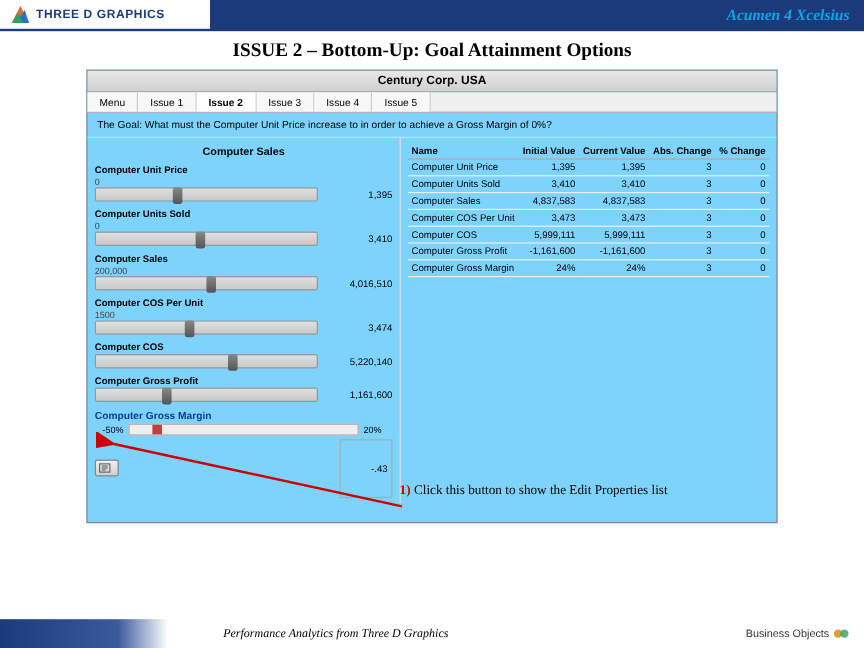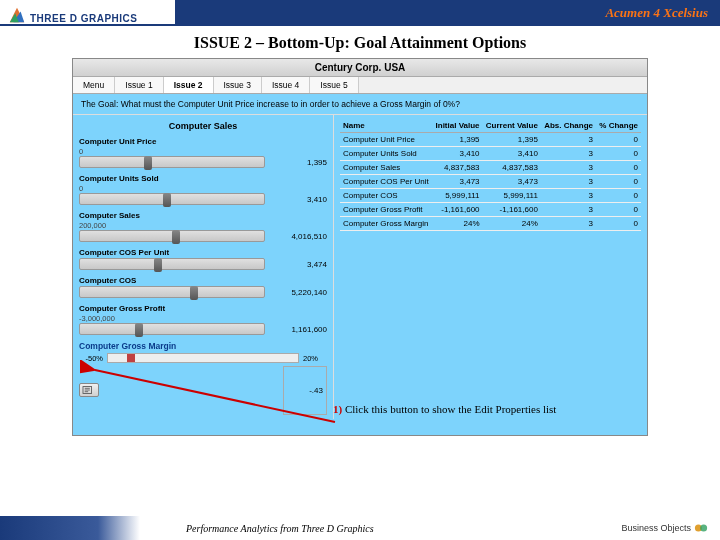--- a/index.html
+++ b/index.html
@@ -1,23 +1,23 @@
 <!DOCTYPE html>
 <html><head>
 <meta charset="utf-8">
 <style>
   * { box-sizing: border-box; margin: 0; padding: 0; }
   body { width: 720px; height: 540px; font-family: Arial, sans-serif; background: #fff; position: relative; overflow: hidden; }
   
   .header-bar { height: 26px; display: flex; align-items: center; }
-  .logo-area { width: 175px; height: 26px; display: flex; align-items: flex-end; padding-left: 8px; gap: 4px; border-bottom: 2px solid #1a3a7a; }
+  .logo-area { width: 175px; height: 26px; display: flex; align-items: center; padding-left: 8px; gap: 4px; border-bottom: 2px solid #1a3a7a; }
   .logo-icon { width: 18px; height: 18px; }
   .logo-text { font-size: 10px; font-weight: bold; color: #1a3a7a; letter-spacing: 0.5px; }
   .header-blue { flex: 1; height: 26px; background: #1a3a7a; display: flex; align-items: center; justify-content: flex-end; padding-right: 12px; }
-  .product-name { color: #f97316; font-weight: bold; font-style: italic; font-size: 13px; font-family: "Times New Roman", serif; }
+  .product-name { color: #0ea5e9; font-weight: bold; font-style: italic; font-size: 13px; font-family: "Times New Roman", serif; }
   
   .slide-title { text-align: center; font-weight: bold; font-size: 16px; margin: 8px 0 6px; font-family: "Times New Roman", serif; }
   
   .app-window { margin: 0 72px; border: 1px solid #888; background: #7dd3fc; font-size: 8.5px; height: 378px; position: relative; }
   .app-title { background: linear-gradient(#e8e8e8,#d0d0d0); text-align: center; font-weight: bold; font-size: 10px; padding: 3px 0; border-bottom: 1px solid #aaa; }
   .tabs { display: flex; background: #f0f0f0; border-bottom: 1px solid #aaa; }
   .tab { padding: 3px 10px; border-right: 1px solid #ccc; font-size: 8.5px; cursor: pointer; background: #f8f8f8; }
   .tab.active { background: #fff; font-weight: bold; }
   .goal-line { padding: 5px 8px; font-size: 8.5px; border-bottom: 1px solid #ddd; }
   
@@ -117,40 +117,40 @@
             <div class="sub-left">200,000</div>
             <div class="slider-row">
               <div class="slider-track">
                 <div class="slider-thumb" style="left:50%"></div>
               </div>
               <div class="slider-val">4,016,510</div>
             </div>
           </div>
           <div class="slider-group">
             <div class="slider-label">Computer COS Per Unit</div>
+            <div class="sub-left">1500</div>
             <div class="slider-row">
               <div class="slider-track">
                 <div class="slider-thumb" style="left:40%"></div>
               </div>
               <div class="slider-val">3,474</div>
             </div>
           </div>
           <div class="slider-group">
             <div class="slider-label">Computer COS</div>
             <div class="sub-left"></div>
             <div class="slider-row">
               <div class="slider-track">
                 <div class="slider-thumb" style="left:60%"></div>
               </div>
               <div class="slider-val">5,220,140</div>
             </div>
           </div>
           <div class="slider-group">
             <div class="slider-label">Computer Gross Profit</div>
-            <div class="sub-left">-3,000,000</div>
             <div class="slider-row">
               <div class="slider-track">
                 <div class="slider-thumb" style="left:30%"></div>
               </div>
               <div class="slider-val">1,161,600</div>
             </div>
           </div>
         </div>
       <div class="gm-label">Computer Gross Margin</div>
       <div class="gm-row">

